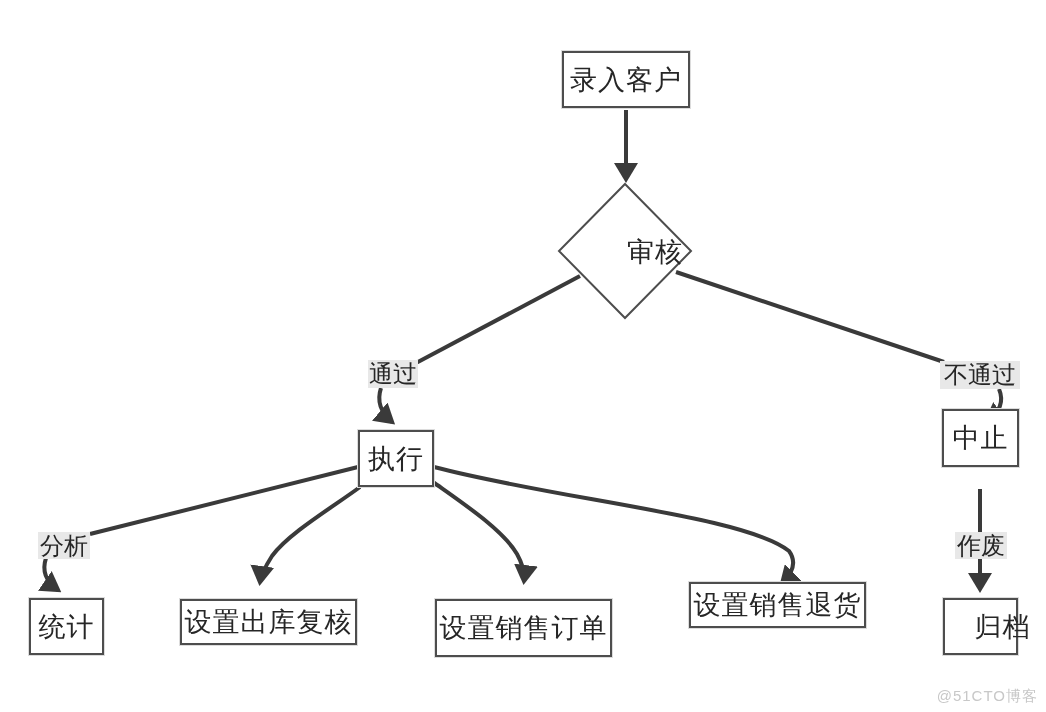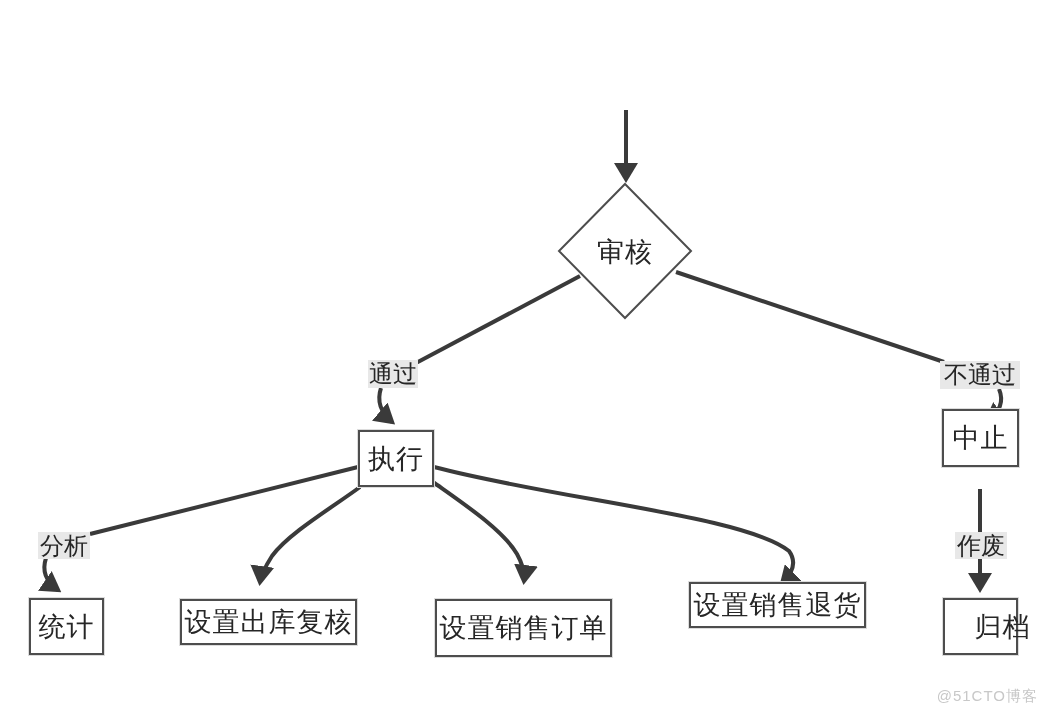--- a/index.html
+++ b/index.html
@@ -61,22 +61,25 @@
     <path class="edge" d="M358,467 L90,534"></path>
     <path class="edge" d="M46,558 C42,570 45,581 58,590" marker-end="url(#arrow)"></path>
     <path class="edge" d="M360,487 C333,507 289,533 272,556 C265,567 261,575 260,582" marker-end="url(#arrow)"></path>
     <path class="edge" d="M433,482 C464,504 503,530 517,554 C523,565 525,573 524,581" marker-end="url(#arrow)"></path>
     <path class="edge" d="M434,467 C560,500 745,516 789,551 C797,562 793,573 782,584" marker-end="url(#arrow)"></path>
     <path class="edge" d="M980,489 L980,589" marker-end="url(#arrow)"></path>
 
     <polygon class="shape-diamond" points="625,184 691,251 625,318 559,251"></polygon>
   </svg>
 
+  <div class="node" style="left:562px; top:51px; width:128px; height:57px;">
+    <span>录入客户</span>
+  </div>
 
-  <div class="diamond-label" style="left:559px; top:185px; width:132px; height:133px;">
+  <div class="diamond-label" style="left:589px; top:185px; width:132px; height:133px;">
     <span>审核</span>
   </div>
 
   <div class="node" style="left:358px; top:430px; width:76px; height:57px;">
     <span>执行</span>
   </div>
 
   <div class="node" style="left:942px; top:409px; width:77px; height:58px;">
     <span>中止</span>
   </div>

